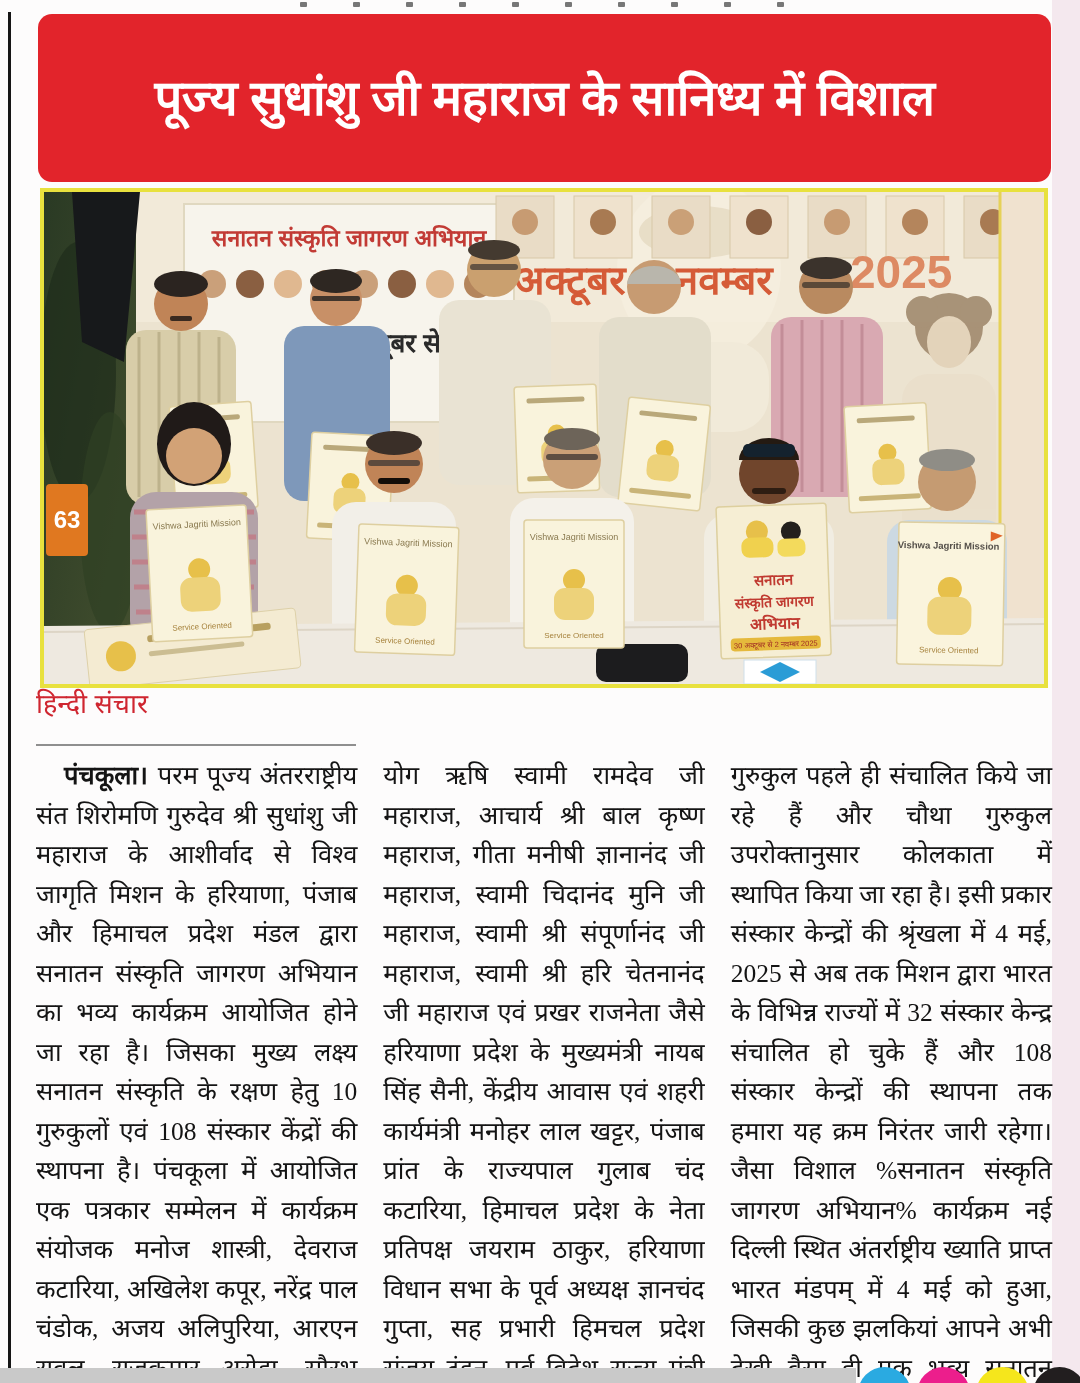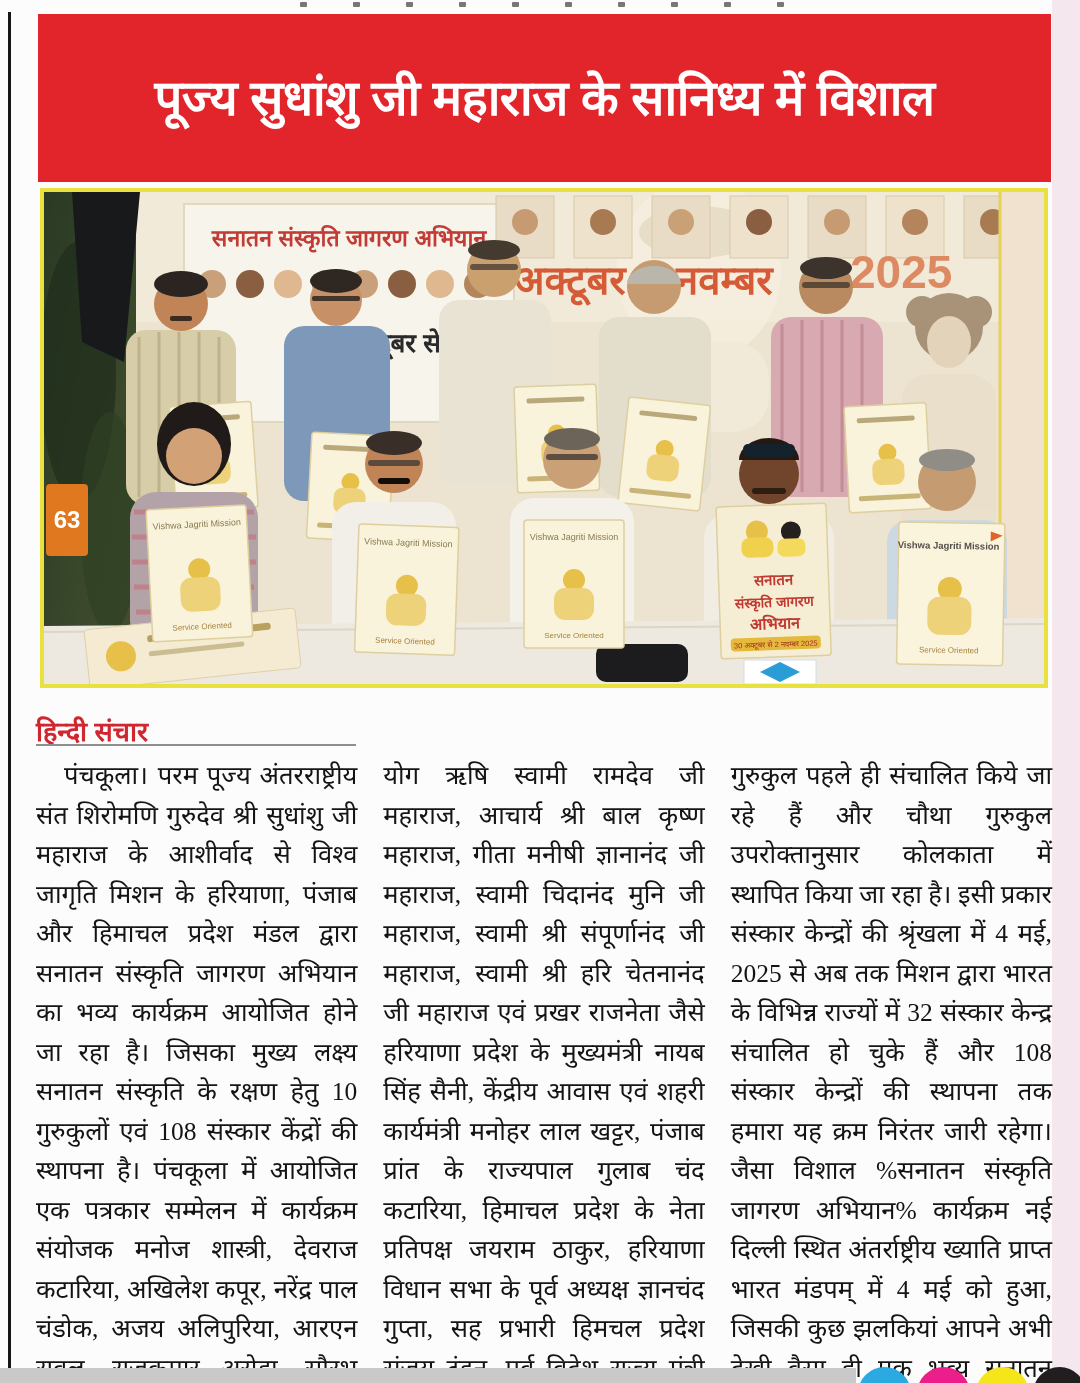--- a/index.html
+++ b/index.html
@@ -10,46 +10,46 @@
   
   .right-strip{position:absolute;right:0;top:0;width:28px;height:1383px;background:#f4e8ee;}
   
   .left-rule{position:absolute;left:8px;top:12px;width:3px;height:1358px;background:#161616;}
   
   .top-remnants{position:absolute;left:300px;top:2px;width:720px;height:8px;display:flex;gap:46px;}
   .top-remnants span{display:block;width:7px;height:5px;background:#555;opacity:.8;border-radius:1px;}
   
   .banner{
     position:absolute;left:38px;top:14px;width:1013px;height:168px;background:#e2242b;
-    display:flex;flex-direction:column;align-items:center;justify-content:center;overflow:hidden;
+    display:flex;flex-direction:column;align-items:center;justify-content:center;overflow:hidden;border-radius:14px;
   }
   .banner .hl{
     color:#ffffff;font-weight:bold;font-size:49px;line-height:76px;white-space:nowrap;
     letter-spacing:-0.5px;font-family:"Liberation Sans",sans-serif;text-align:center;
   }
   
   .photo-frame{
     position:absolute;left:40px;top:188px;width:1008px;height:500px;box-sizing:border-box;
     border:4px solid #e8e13e;background:#ece3d0;
   }
   
-  .section-label{position:absolute;left:36px;top:712px;color:#cf2630;font-size:27px;font-weight:bold;}
+  .section-label{position:absolute;left:36px;top:684px;color:#cf2630;font-size:27px;font-weight:normal;}
   .section-underline{position:absolute;left:36px;top:744px;width:320px;height:2px;background:#8f8f8f;}
   
   .columns{
     position:absolute;left:36px;top:756px;width:1016px;display:flex;gap:26px;
     font-family:"Liberation Serif","DejaVu Serif",serif;
   }
   .col{flex:1 1 0;min-width:0;}
   .col p{
     margin:0;font-size:25.5px;line-height:39.5px;color:#141414;text-align:justify;
     text-justify:inter-word;word-break:break-word;
   }
   .indent{text-indent:28px;}
-  .dateline{font-weight:normal;margin-right:10px;}
+  .dateline{font-weight:bold;margin-right:10px;}
   
   .bottom-strip{position:absolute;left:0;top:1368px;width:856px;height:15px;background:#c9c9c9;}
   .dot{position:absolute;top:1367px;width:53px;height:53px;border-radius:50%;}
   .dot.c{left:858px;background:#2aaae1;}
   .dot.m{left:917px;background:#ec1e8c;}
   .dot.y{left:976px;background:#f5e61c;}
   .dot.k{left:1033px;background:#221e1f;}
   svg text{font-family:"Liberation Sans",sans-serif;}
 </style>
 </head>

